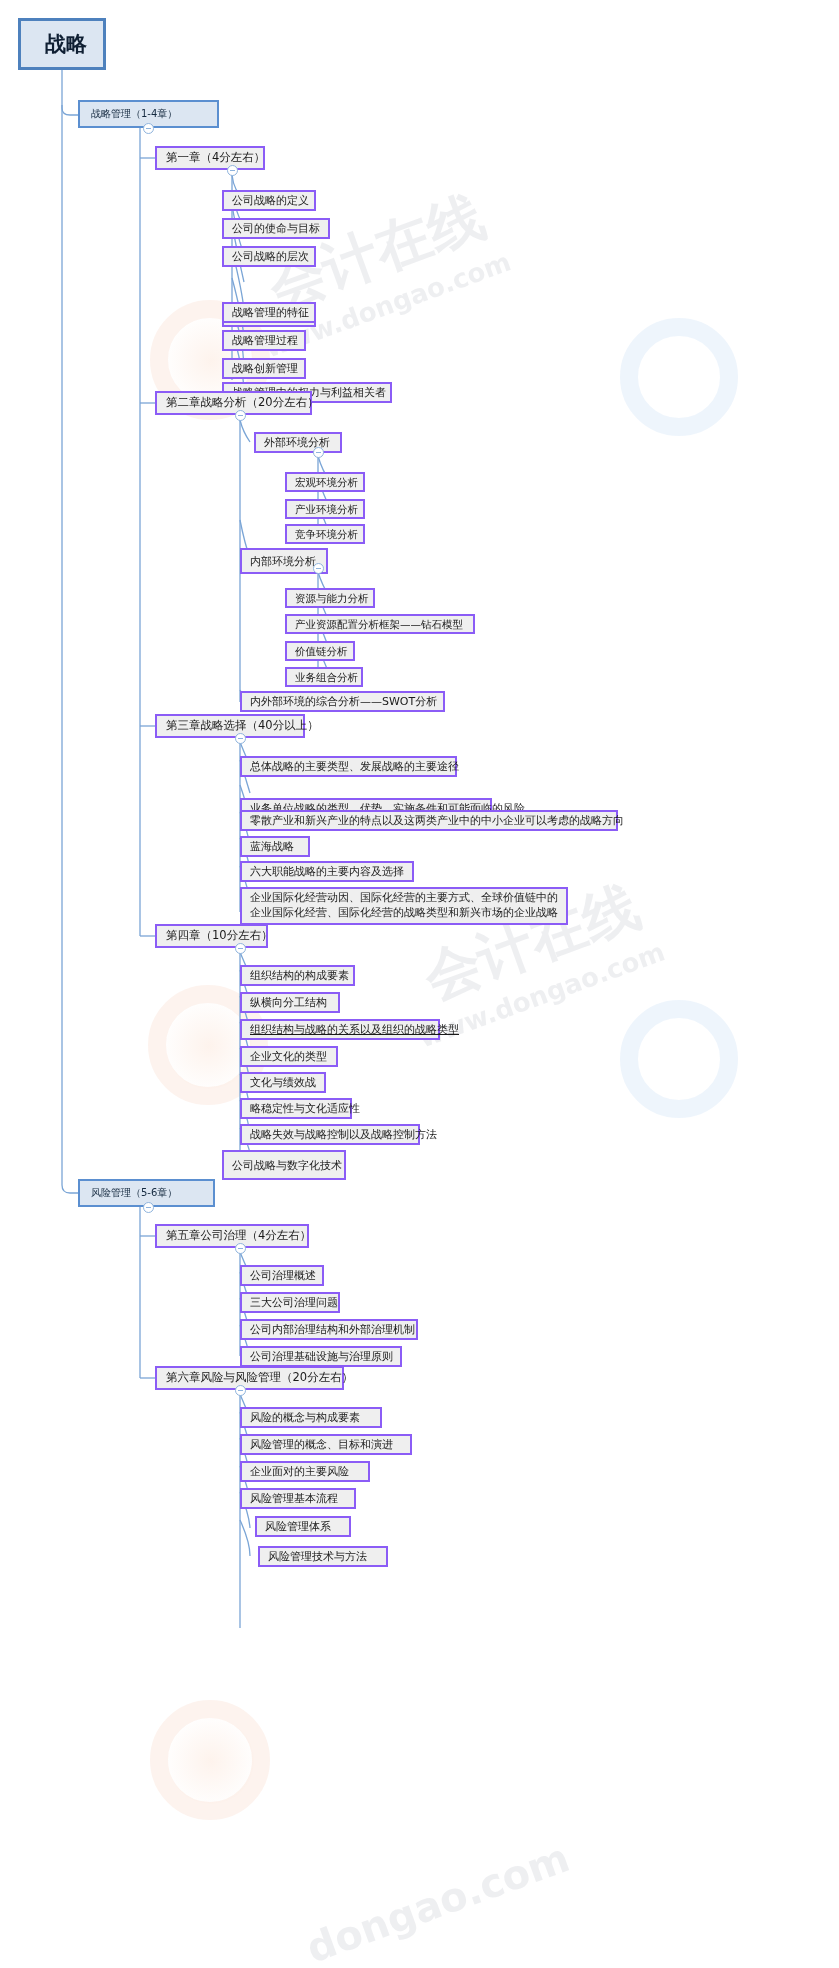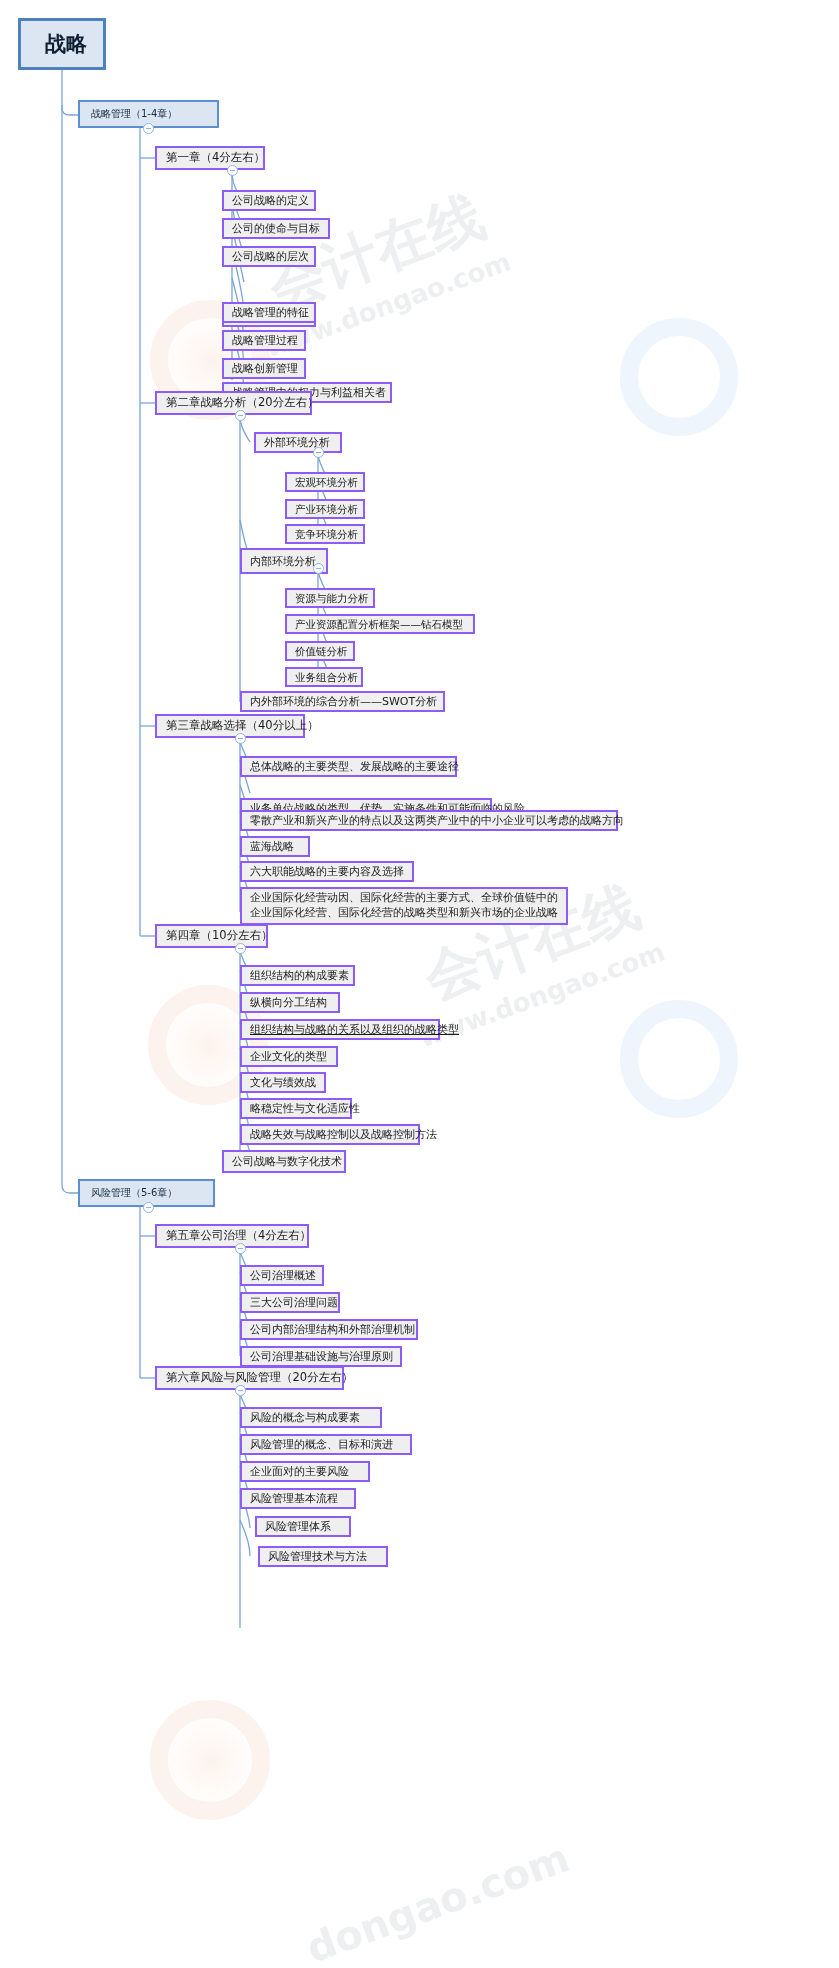--- a/index.html
+++ b/index.html
@@ -328,21 +328,21 @@
     </div>
   <div class="node lvl3" style="left:240px; top:1072px; width:86px; height:21px;">
     <span>文化与绩效战</span>
     </div>
   <div class="node lvl3" style="left:240px; top:1098px; width:112px; height:21px;">
     <span>略稳定性与文化适应性</span>
     </div>
   <div class="node lvl3" style="left:240px; top:1124px; width:180px; height:21px;">
     <span>战略失效与战略控制以及战略控制方法</span>
     </div>
-  <div class="node lvl3" style="left:222px; top:1150px; width:124px; height:23px;">
+  <div class="node lvl3" style="left:222px; top:1150px; width:124px; height:30px;">
     <span>公司战略与数字化技术</span>
     </div>
 
   <div class="node lvl1" style="left:78px; top:1179px; width:137px; height:28px;">
     <span>风险管理（5-6章）</span>
   </div>
   <div class="toggle" style="left:143px; top:1202px;"></div>
 
   <div class="node lvl2" style="left:155px; top:1224px; width:154px; height:24px;">
     <span>第五章公司治理（4分左右）</span>

